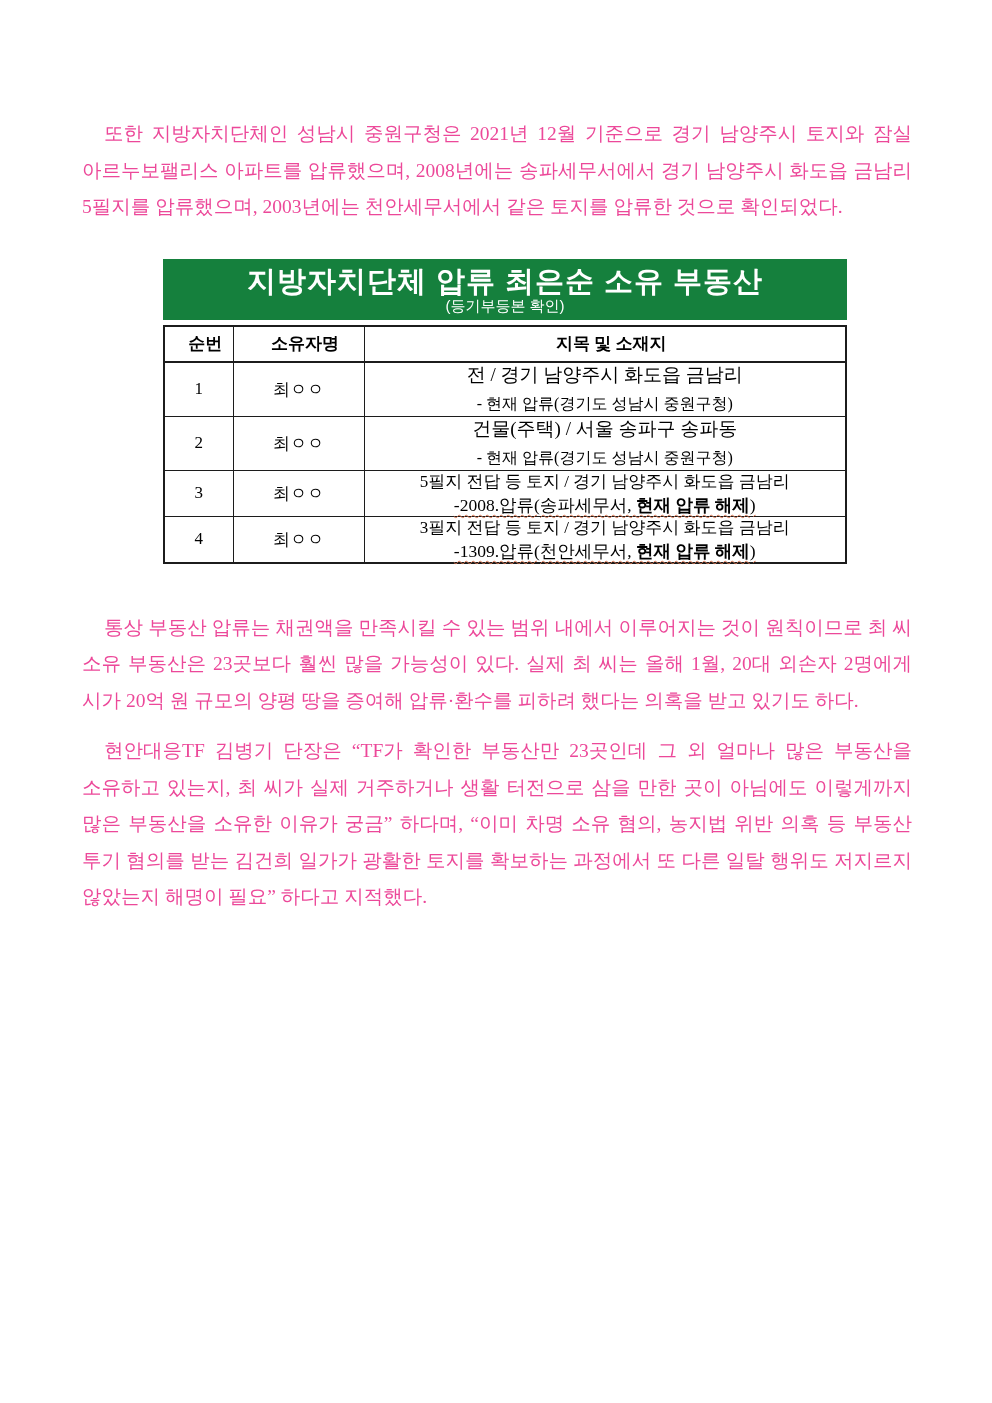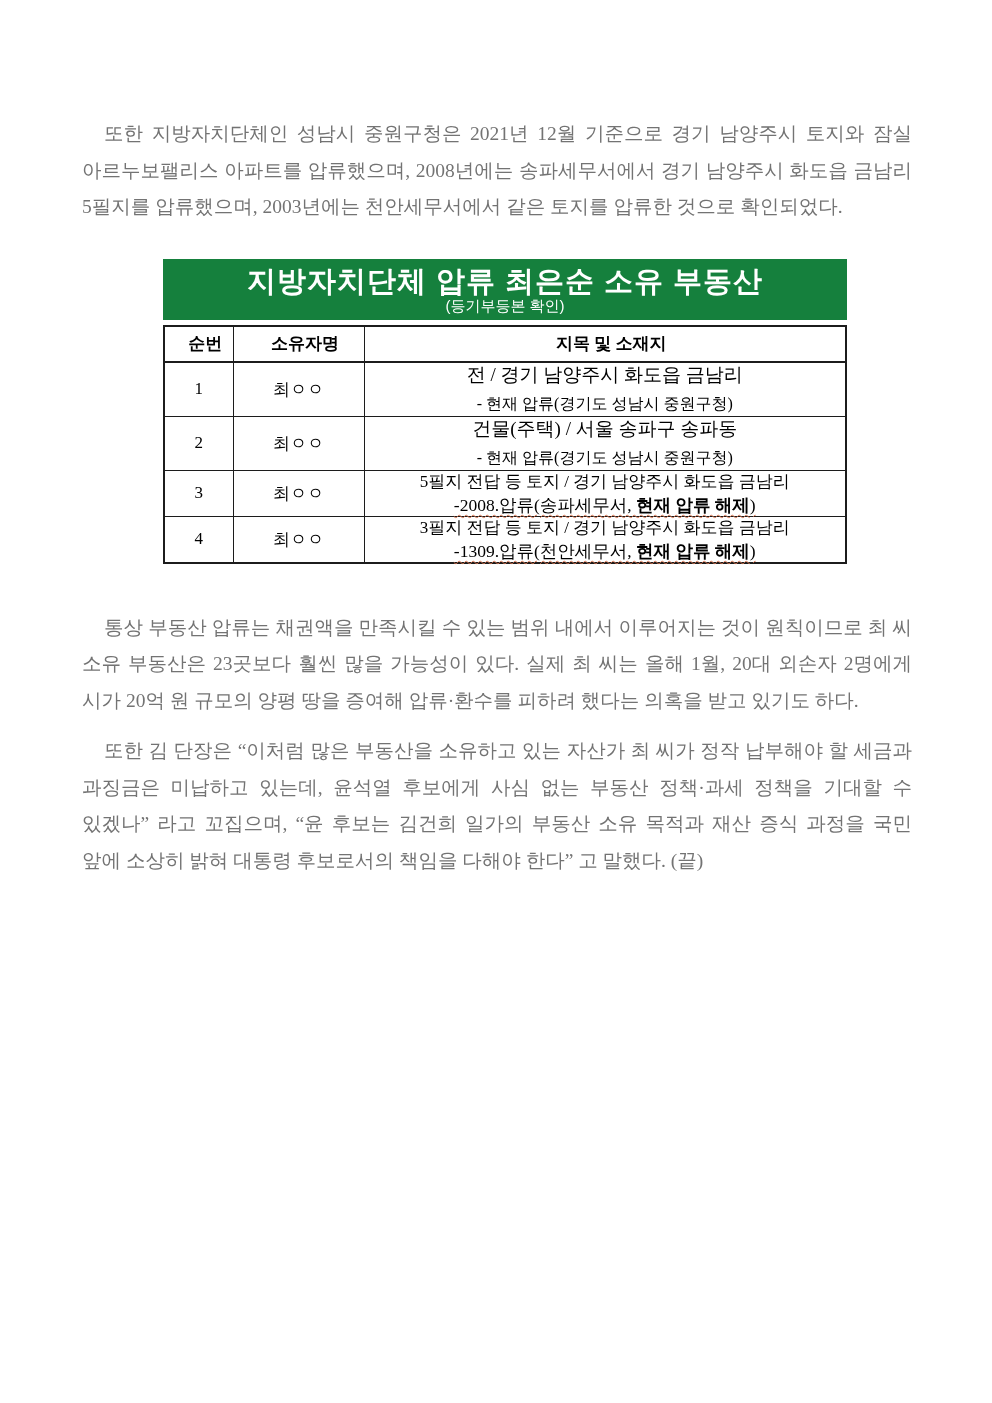--- a/index.html
+++ b/index.html
@@ -19,21 +19,21 @@
     width: 830px;
   }
   .para {
     font-size: 19.5px;
     line-height: 36.5px;
     text-align: justify;
     text-justify: inter-word;
     word-break: keep-all;
     text-indent: 22px;
     margin: 0 0 14px 0;
-    color: #737373;
+    color: #ec4899;
   }
   
   .tbl-wrap {
     width: 684px;
     margin: 33px 0 46px 81px;
   }
   .tbl-titlebar {
     background: #15803d;
     color: #ffffff;
     text-align: center;
@@ -148,17 +148,17 @@
               <div class="l1">3필지 전답 등 토지 / 경기 남양주시 화도읍 금남리</div>
               <div class="l2"><span class="squiggle"><span>-1309.압류(천안세무서, </span><span class="bold">현재 압류 해제</span><span>)</span></span></div>
             </td>
           </tr>
         </tbody>
       </table>
     </div>
 
     <p class="para">통상 부동산 압류는 채권액을 만족시킬 수 있는 범위 내에서 이루어지는 것이 원칙이므로 최 씨 소유 부동산은 23곳보다 훨씬 많을 가능성이 있다. 실제 최 씨는 올해 1월, 20대 외손자 2명에게 시가 20억 원 규모의 양평 땅을 증여해 압류·환수를 피하려 했다는 의혹을 받고 있기도 하다.</p>
 
+    <p class="para">현안대응TF 김병기 단장은 “TF가 확인한 부동산만 23곳인데 그 외 얼마나 많은 부동산을 소유하고 있는지, 최 씨가 실제 거주하거나 생활 터전으로 삼을 만한 곳이 아님에도 이렇게까지 많은 부동산을 소유한 이유가 궁금” 하다며, “이미 차명 소유 혐의, 농지법 위반 의혹 등 부동산 투기 혐의를 받는 김건희 일가가 광활한 토지를 확보하는 과정에서 또 다른 일탈 행위도 저지르지 않았는지 해명이 필요” 하다고 지적했다.</p>
 
-    <p class="para">또한 김 단장은 “이처럼 많은 부동산을 소유하고 있는 자산가 최 씨가 정작 납부해야 할 세금과 과징금은 미납하고 있는데, 윤석열 후보에게 사심 없는 부동산 정책·과세 정책을 기대할 수 있겠나” 라고 꼬집으며, “윤 후보는 김건희 일가의 부동산 소유 목적과 재산 증식 과정을 국민 앞에 소상히 밝혀 대통령 후보로서의 책임을 다해야 한다” 고 말했다. (끝)</p>
 
   </div>
 </div>
 
 </body></html>

